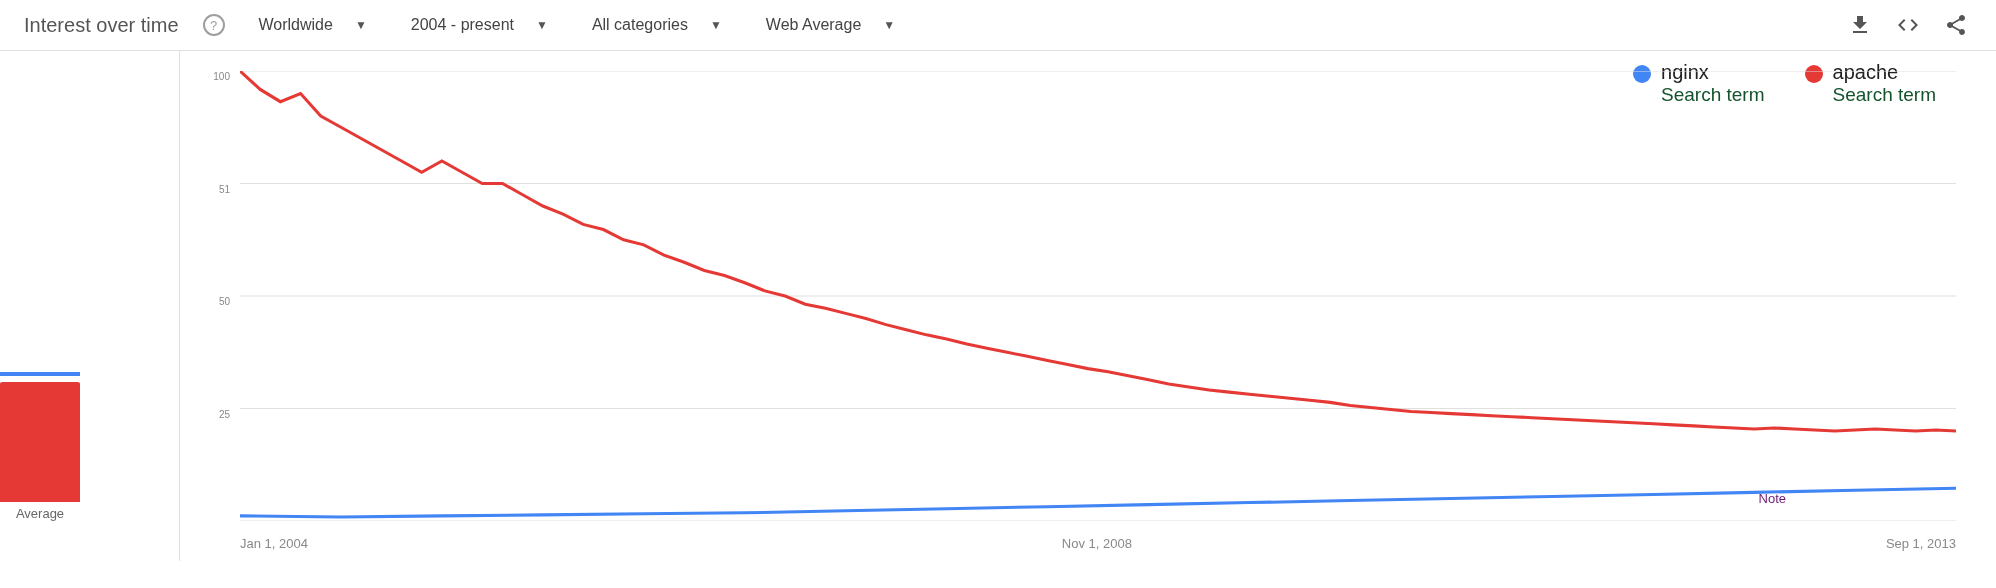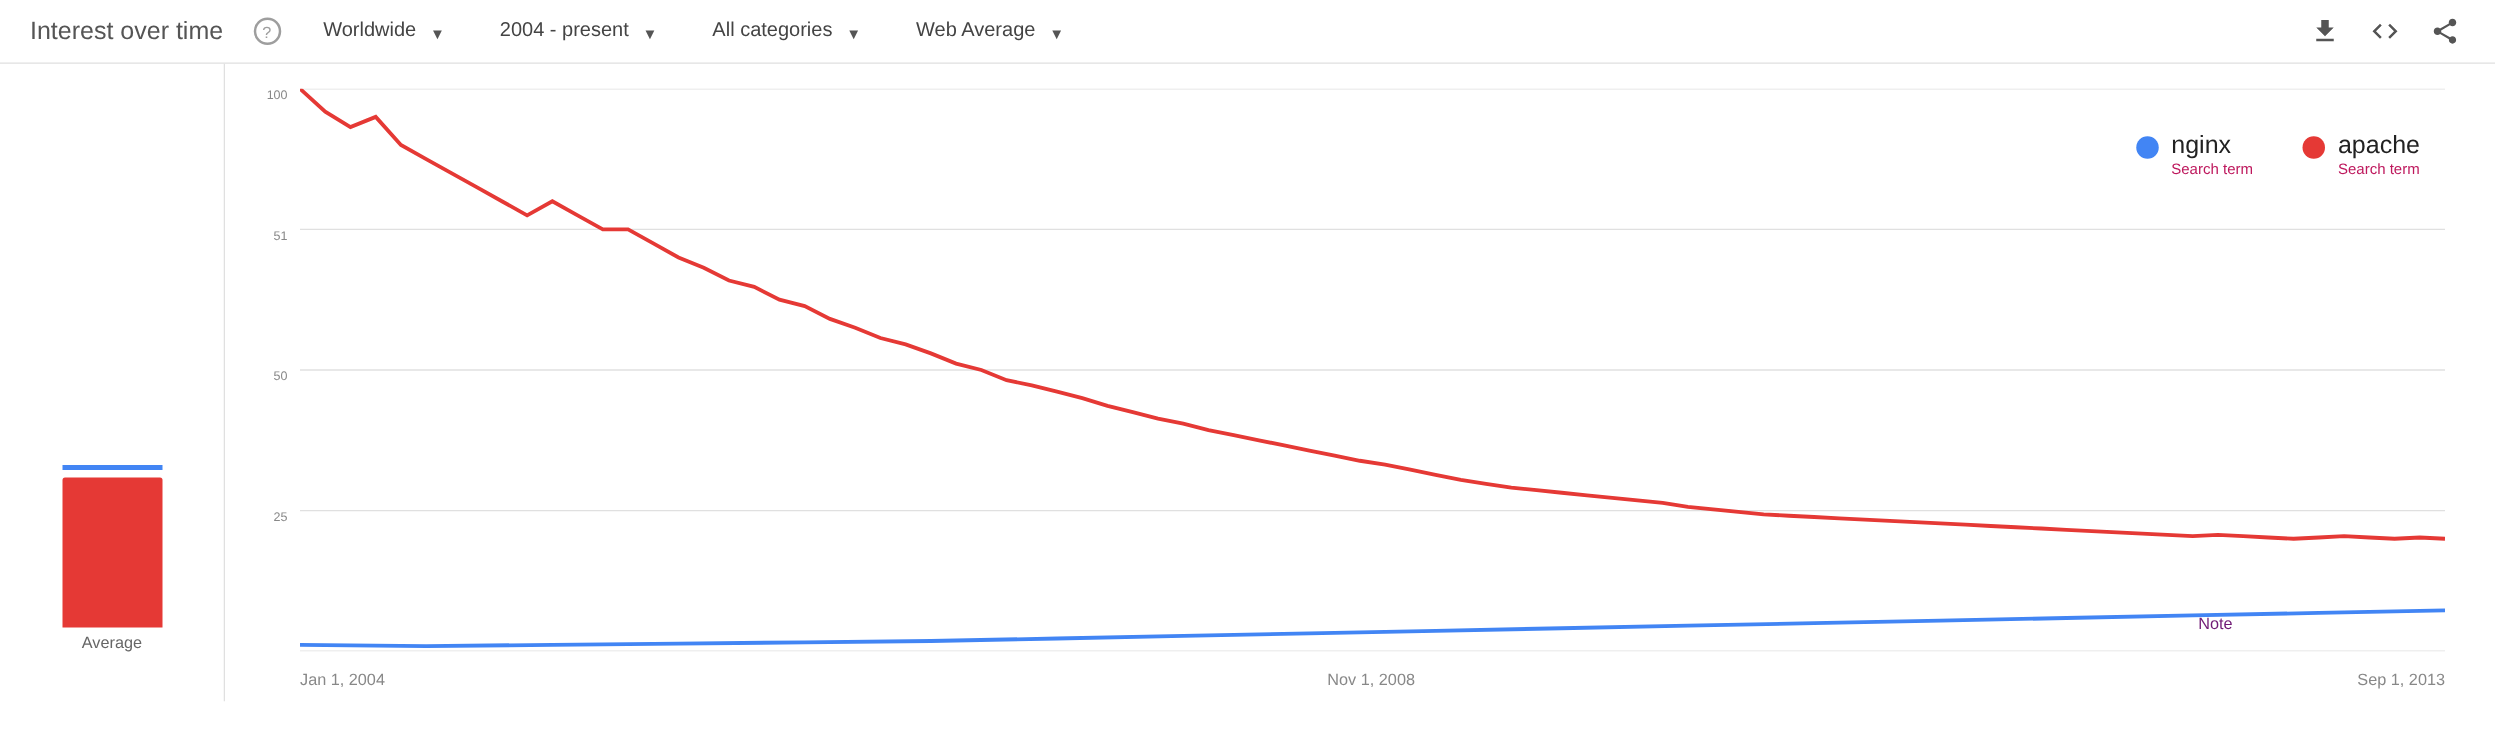--- a/index.html
+++ b/index.html
@@ -36,22 +36,22 @@
       align-items: center;
       justify-content: center;
       color: #9e9e9e;
       font-size: 13px;
       cursor: pointer;
       flex-shrink: 0;
     }
 
     .dropdown-btn {
       display: flex;
-      align-items: flex-end;
-      gap: 11px;
+      align-items: center;
+      gap: 22px;
       background: none;
       border: none;
       cursor: pointer;
       font-size: 16px;
       color: #444;
       padding: 6px 10px;
       border-radius: 4px;
       white-space: nowrap;
     }
 
@@ -84,21 +84,21 @@
       display: flex;
       width: 100%;
       height: calc(588px - 78px);
       position: relative;
     }
 
     .sidebar {
       width: 180px;
       display: flex;
       flex-direction: column;
-      align-items: center;
+      align-items: flex-start;
       justify-content: flex-end;
       padding-bottom: 40px;
       border-right: 1px solid #e0e0e0;
       flex-shrink: 0;
     }
 
     .avg-bar-wrapper {
       display: flex;
       flex-direction: column;
       align-items: center;
@@ -129,21 +129,20 @@
       padding: 20px 40px 40px 60px;
     }
 
     .legend {
       position: absolute;
       top: 10px;
       right: 60px;
       display: flex;
       gap: 40px;
       align-items: flex-end;
-      margin-top: 44px;
     }
 
     .legend-item {
       display: flex;
       align-items: flex-start;
       gap: 10px;
     }
 
     .legend-dot {
       width: 18px;
@@ -153,22 +152,22 @@
       flex-shrink: 0;
     }
 
     .legend-text .legend-name {
       font-size: 20px;
       font-weight: 500;
       color: #222;
     }
 
     .legend-text .legend-sub {
-      font-size: 12px;
-      color: #be185d;
+      font-size: 19px;
+      color: #14532d;
     }
 
     .y-axis {
       position: absolute;
       left: 10px;
       top: 20px;
       bottom: 40px;
       display: flex;
       flex-direction: column;
       justify-content: space-between;

